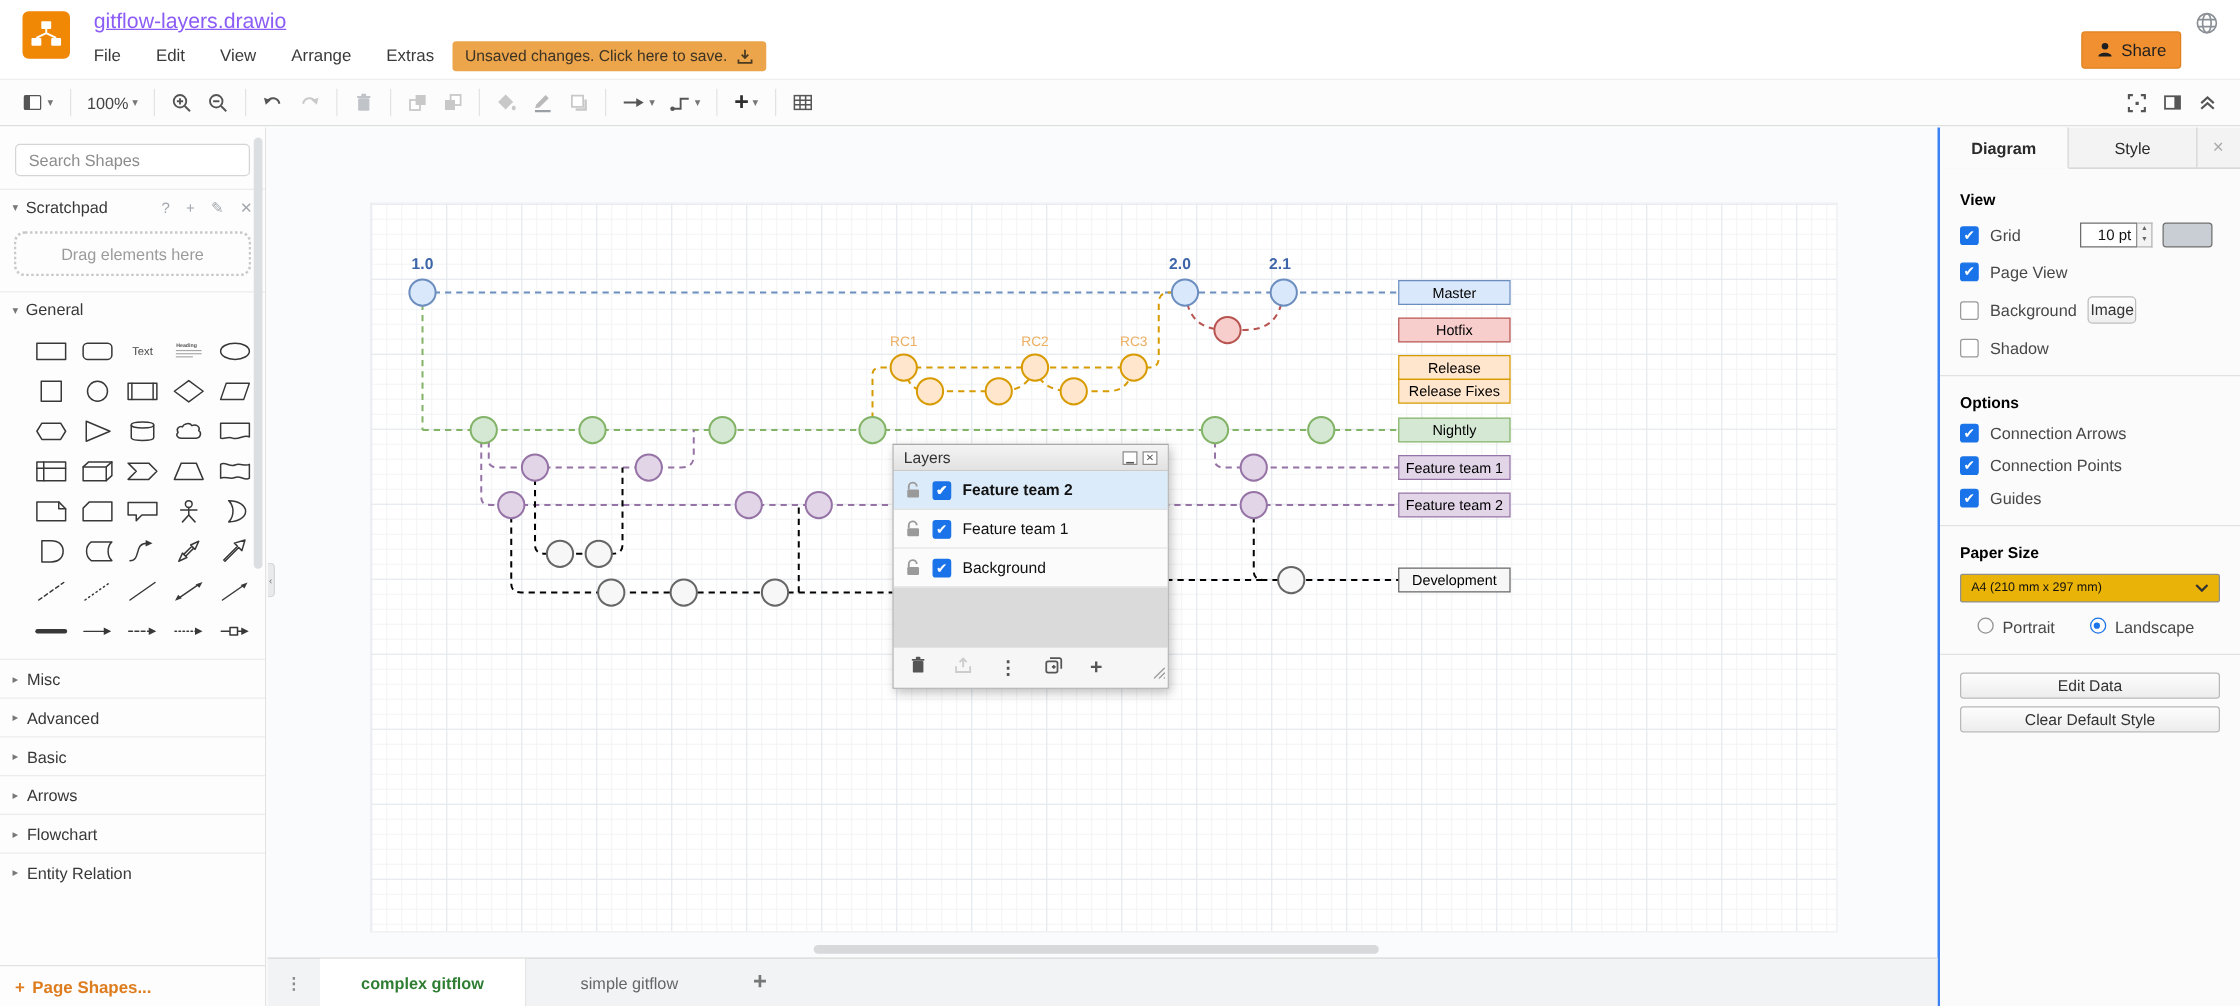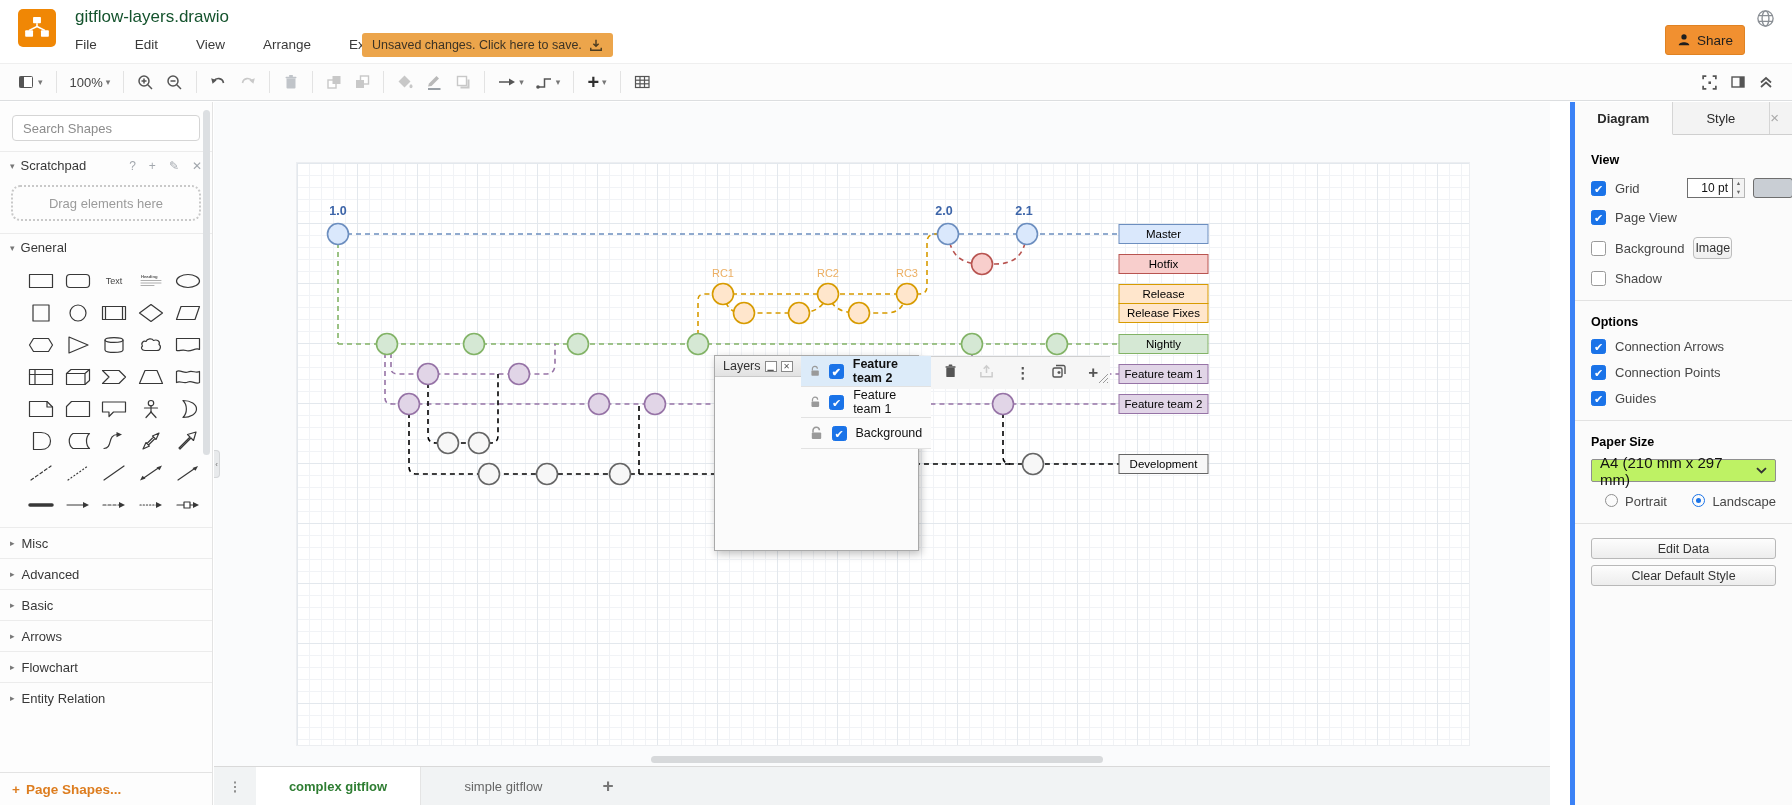--- a/index.html
+++ b/index.html
@@ -4,22 +4,22 @@
 <style>
   * { box-sizing: border-box; }
   html,body { margin:0; padding:0; }
   body { width:1792px; height:805px; overflow:hidden; font-family:"Liberation Sans",sans-serif; background:#fff; color:#333; }
   .app { position:relative; width:1792px; height:805px; }
 
   
   .header { position:absolute; top:0; left:0; right:0; height:63px; background:#fff; }
   .logo { position:absolute; left:18px; top:9px; width:40px; height:45px; }
   .logo-sq { width:38px; height:38px; background:#F08705; border-radius:5px; display:flex; align-items:center; justify-content:center; }
-  .doc-title { position:absolute; left:75px; top:7px; font-size:17px; color:#14532d; }
-  .menubar { position:absolute; left:75px; top:37px; display:flex; gap:38px; font-size:13.5px; color:#3a3a3a; }
+  .doc-title { position:absolute; left:75px; top:7px; font-size:17px; color:#8b5cf6;text-decoration:underline; }
+  .menubar { position:absolute; left:75px; top:37px; display:flex; gap:28px; font-size:13.5px; color:#3a3a3a; }
   .menu-item { cursor:default; }
   .unsaved-btn { position:absolute; left:362px; top:33px; height:24px; background:#eca54b; border-radius:3px; font-size:12.5px; color:#3c3325; display:flex; align-items:center; gap:7px; padding:0 10px; }
   .globe { position:absolute; right:17px; top:9px; }
   .share-btn { position:absolute; right:47px; top:25px; width:80px; height:30px; background:#f19030; border:1px solid #e08222; border-radius:3px; display:flex; align-items:center; justify-content:center; gap:6px; font-size:13.5px; color:#1f1f1f; }
 
   
   .toolbar { position:absolute; top:63px; left:0; right:0; height:38px; background:#fcfcfc; border-top:1px solid #efefef; border-bottom:1px solid #dcdee0; display:flex; align-items:center; padding:0 12px; }
   .tb-item { display:flex; align-items:center; gap:3px; margin:0 6px; color:#555; font-size:13px; }
   .tb-sep { width:1px; height:22px; background:#e3e3e3; margin:0 7px; }
   .caret { font-size:9px; color:#777; }
@@ -49,50 +49,50 @@
       linear-gradient(#e3e8ed 1px, transparent 1px),
       linear-gradient(90deg, #e3e8ed 1px, transparent 1px),
       linear-gradient(#f1f3f6 1px, transparent 1px),
       linear-gradient(90deg, #f1f3f6 1px, transparent 1px);
     background-size:60px 60px,60px 60px,12px 12px,12px 12px; }
   .page svg { position:absolute; left:0; top:0; }
   .h-scroll { position:absolute; left:437px; bottom:3px; width:452px; height:7px; background:#d7d9db; border-radius:4px; }
   .collapse-grip { position:absolute; left:0; top:348px; width:6px; height:28px; background:#e8eaec; border:1px solid #d4d6d8; border-left:none; border-radius:0 4px 4px 0; display:flex; align-items:center; justify-content:center; font-size:8px; color:#707070; }
 
   
-  .layers-win { position:absolute; left:500px; top:253px; width:205px; height:196px; background:#fbfbfb; border:1px solid #a9a9a9; box-shadow:2px 3px 8px rgba(0,0,0,.25); display:flex; flex-direction:row; }
+  .layers-win { position:absolute; left:500px; top:253px; width:221px; height:196px; background:#fbfbfb; border:1px solid #a9a9a9; box-shadow:2px 3px 8px rgba(0,0,0,.25); display:flex; flex-direction:column; }
   .lw-title { height:21px; background:linear-gradient(#f4f4f4,#e2e2e2); border-bottom:1px solid #c9c9c9; display:flex; align-items:center; padding:0 8px; font-size:12.5px; color:#333; }
   .lw-title .spacer { flex:1; }
   .win-btn { width:12px; height:11px; border:1px solid #8a8a8a; background:#fff; margin-left:4px; font-size:8px; line-height:9px; text-align:center; color:#555; }
   .lw-row { height:31px; display:flex; align-items:center; gap:9px; padding:0 9px; border-bottom:1px solid #e2e2e2; font-size:12.5px; color:#111; background:#fbfbfb; }
   .lw-row.sel { background:#dcebf9; font-weight:bold; }
   .lw-empty { flex:1; background:#dadada; }
   .lw-footer { height:33px; border-top:1px solid #cfcfcf; background:#f6f6f6; display:flex; align-items:center; gap:21px; padding:0 12px; position:relative; }
   .lw-resize { position:absolute; right:2px; bottom:2px; }
   .dots-glyph { font-size:15px; font-weight:bold; color:#555; letter-spacing:0; }
 
   .cb { width:15px; height:15px; border:1px solid #9a9a9a; border-radius:2.5px; background:#fff; color:#fff; font-size:11px; line-height:14px; text-align:center; flex:0 0 auto; }
   .cb.on { background:#1a73e8; border-color:#1a73e8; }
 
   
-  .fpanel { position:absolute; top:102px; right:0; width:222px; bottom:0; background:#fbfbfb; border-left:5px solid #3b82f6; }
+  .fpanel { position:absolute; top:102px; right:0; width:242px; bottom:0; background:#fbfbfb; border-left:2px solid #3b82f6; }
   .fp-tabs { display:flex; height:33px; border-bottom:1px solid #cfcfcf; background:#f3f3f3; }
   .fp-tab { width:103px; text-align:center; line-height:33px; font-size:13px; color:#2a2a2a; border-right:1px solid #d5d5d5; }
   .fp-tab.active { background:#fbfbfb; font-weight:bold; border-bottom:1px solid #fbfbfb; margin-bottom:-1px; }
   .fp-close { flex:1; text-align:right; line-height:31px; padding-right:13px; color:#a9a9a9; font-size:15px; }
   .fp-body { padding:14px 16px 0 16px; }
   .fp-heading { font-size:12.5px; font-weight:bold; color:#000; margin:4px 0 10px 0; }
   .fp-row { display:flex; align-items:center; gap:9px; margin-bottom:11px; font-size:13px; color:#474747; position:relative; }
   .fp-divider { border:none; border-top:1px solid #e2e2e2; margin:14px -16px; }
   .grid-input { position:absolute; left:96px; width:46px; height:20px; border:1px solid #6e6e6e; background:#fff; font-size:12px; text-align:right; padding:0 4px; line-height:18px; color:#111; }
   .grid-spin { position:absolute; left:142px; width:12px; height:20px; border:1px solid #b5b5b5; border-left:none; background:#f3f3f3; display:flex; flex-direction:column; }
   .grid-spin span { flex:1; font-size:5.5px; color:#666; text-align:center; line-height:9px; }
   .grid-swatch { position:absolute; left:162px; width:40px; height:20px; border:1px solid #6e6e6e; border-radius:3px; background:#c9ced4; }
   .img-btn { height:22px; padding:0 1px; background:linear-gradient(#fdfdfd,#eee); border:1px solid #bdbdbd; border-radius:4px; font-size:12.5px; color:#333; line-height:20px; }
-  .paper-select { height:23px; border:1px solid #8f8f8f; border-radius:2px; background:#bef264; display:flex; align-items:center; padding:0 8px; font-size:15px; color:#111; margin-bottom:12px; }
+  .paper-select { height:23px; border:1px solid #8f8f8f; border-radius:2px; background:#eab308; display:flex; align-items:center; padding:0 8px; font-size:10px; color:#111; margin-bottom:12px; }
   .paper-select .spacer { flex:1; }
   .radio-row { display:flex; gap:7px; margin:0 0 12px 14px; font-size:13px; color:#474747; }
   .radio { width:13px; height:13px; border:1.5px solid #8f8f8f; border-radius:50%; position:relative; flex:0 0 auto; }
   .radio.on { border-color:#1a73e8; }
   .radio.on::after { content:""; position:absolute; left:2.5px; top:2.5px; width:5px; height:5px; border-radius:50%; background:#1a73e8; }
   .radio-gap { width:14px; }
   .fp-btn { display:block; width:100%; height:21px; background:linear-gradient(#fdfdfd,#ededed); border:1px solid #b8b8b8; border-radius:3px; font-size:12.5px; color:#333; font-family:inherit; margin-bottom:6px; }
 
   
   .pagebar { position:absolute; left:214px; right:242px; bottom:0; height:39px; background:#f1f3f4; border-top:1px solid #d9d9d9; display:flex; align-items:stretch; }

